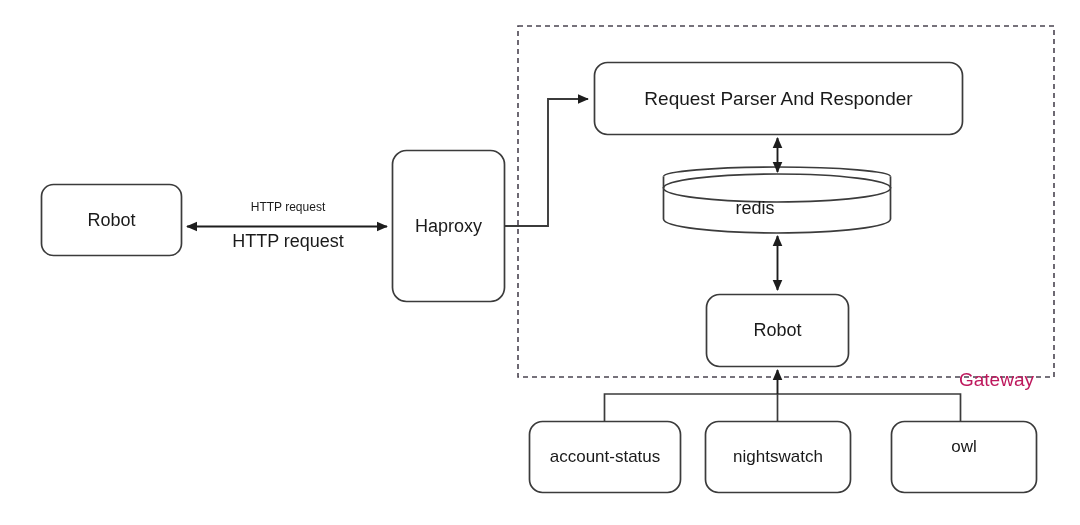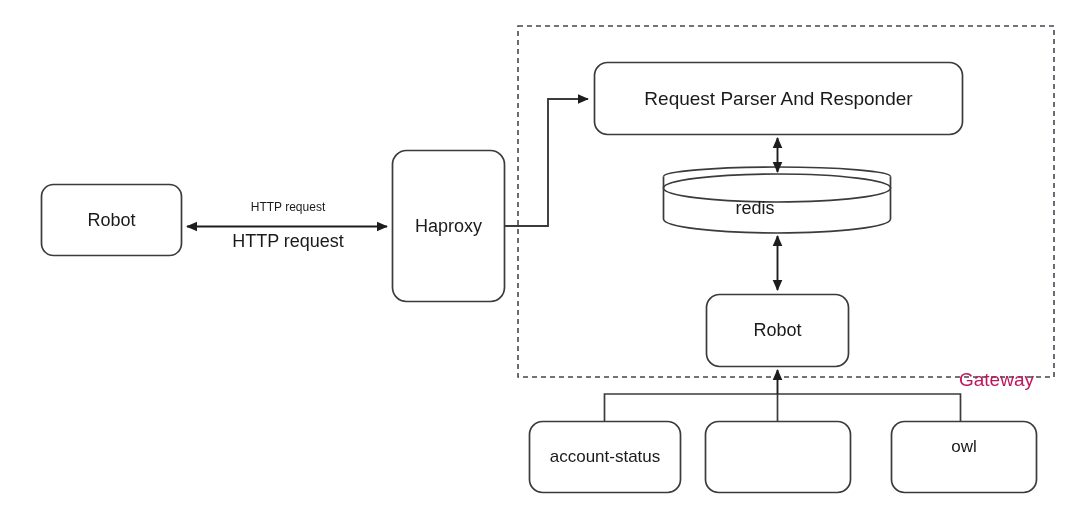--- a/index.html
+++ b/index.html
@@ -115,20 +115,21 @@
   <div class="node-label" style="left:392px; top:150px; width:113px; height:152px; font-size:18px;border-radius:6px;">Haproxy</div>
 
   <div class="node-label" style="left:594px; top:62px; width:369px; height:73px; font-size:19px;">Request Parser And Responder</div>
 
   <div class="node-label" style="left:663px; top:192px; width:184px; height:32px; font-size:18px;">redis</div>
 
   <div class="node-label" style="left:706px; top:294px; width:143px; height:73px; font-size:18px;">Robot</div>
 
   <div class="node-label" style="left:529px; top:421px; width:152px; height:72px; font-size:17px;">account-status</div>
 
+  <div class="node-label" style="left:705px; top:421px; width:146px; height:72px; font-size:17px;">nightswatch</div>
 
   <div class="node-label" style="left:891px; top:421px; width:146px; height:52px; font-size:17px;">owl</div>
 
   <div class="edge-label" style="left:190px; top:200px; width:196px; font-size:12px;">HTTP request</div>
 
   <div class="edge-label" style="left:190px; top:231px; width:196px; font-size:18px;">HTTP request</div>
 
   <div class="group-label" style="left:959px; top:343px; font-size:19px;">Gateway</div>
 
 </div>

